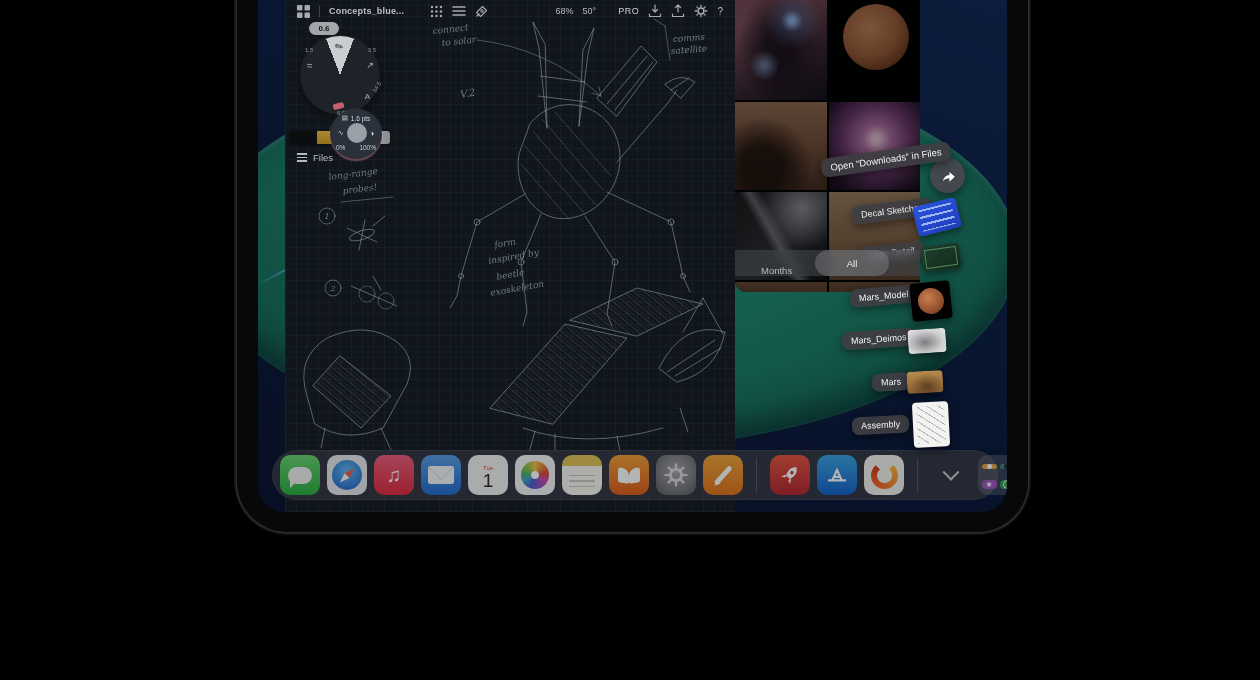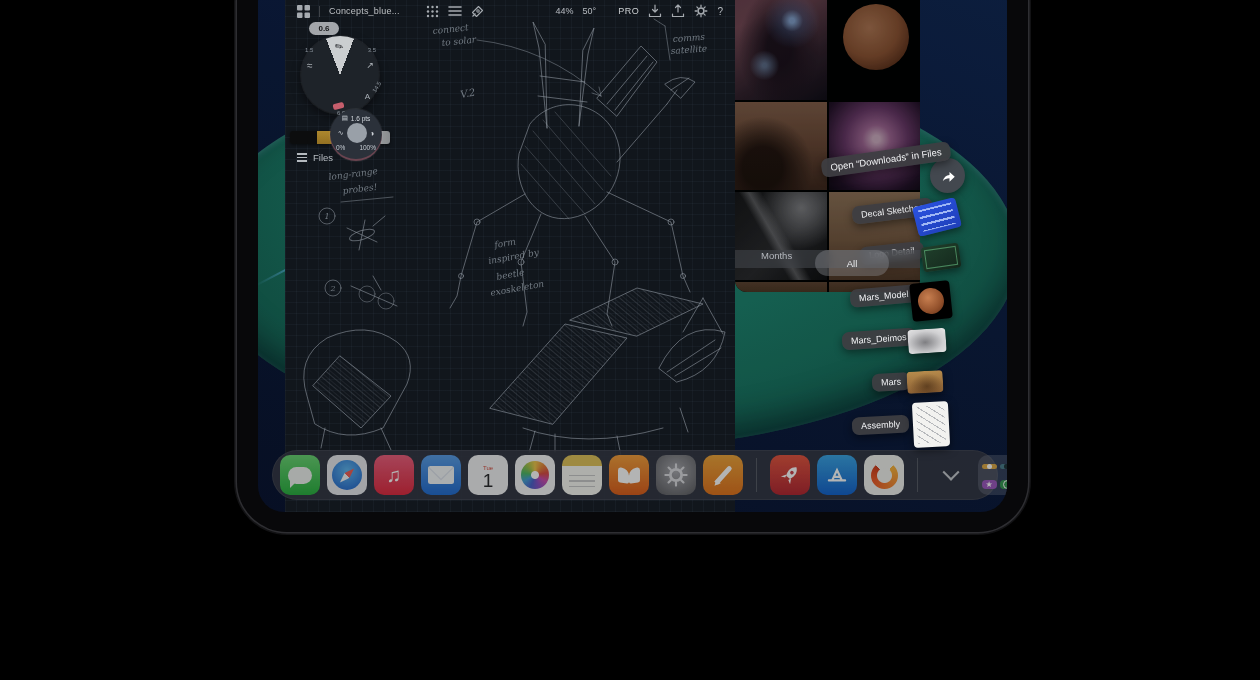--- a/index.html
+++ b/index.html
@@ -18,21 +18,21 @@
   
   .canvas{position:absolute;left:27px;top:0;width:450px;height:536px;background:
     repeating-linear-gradient(0deg,rgba(150,180,215,.05) 0 1px,transparent 1px 11px),
     repeating-linear-gradient(90deg,rgba(150,180,215,.05) 0 1px,transparent 1px 11px),
     #14181f;}
   .cbar-top{position:absolute;left:0;right:0;top:26px;height:18px;display:flex;align-items:center;
     padding:0 12px;gap:9px;color:#cfd4da;font-size:9px;}
   .cbar-top .sp{flex:1;}
   .tico{display:flex;align-items:center;opacity:.9;}
   .tsep{width:1px;height:11px;background:rgba(255,255,255,.22);}
-  .ttl{color:#d6d9dd;letter-spacing:.2px;}
+  .ttl{color:#d6d9dd;letter-spacing:.2px;font-weight:bold;}
   .pro{letter-spacing:.6px;color:#e4e7ea;}
   .pct,.rot{color:#cdd2d8;}
   .qm{font-size:10px;color:#cfd4da;}
   
   .wheel{position:absolute;left:16px;top:60px;width:78px;height:78px;border-radius:50%;
     background:#23272e;box-shadow:0 0 0 1px rgba(255,255,255,.07),0 4px 10px rgba(0,0,0,.5);}
   .wedge{position:absolute;inset:0;border-radius:50%;
     background:conic-gradient(from -21deg,#e8eaec 0 42deg,transparent 42deg);}
   .sizetab{position:absolute;left:39px;top:46px;transform:translateX(-50%);width:30px;height:13px;
     border-radius:7px;background:#a3a6aa;color:#17181a;font-size:8px;font-weight:bold;
@@ -81,22 +81,22 @@
     radial-gradient(ellipse at 30% 74%,rgba(28,14,9,.85) 0 22%,transparent 55%),
     linear-gradient(180deg,#9a6a4e 0%,#7c4f37 50%,#4a2c1e 100%);}
   .ph-neb2{background:
     radial-gradient(circle at 52% 42%,#ecc0da 0 5%,#bb6fab 20%,#7c3c7a 45%,#2a1230 80%,#120a18 100%);}
   .ph-voy{background:
     linear-gradient(60deg,transparent 38%,rgba(205,205,210,.4) 45%,transparent 54%),
     radial-gradient(circle at 72% 18%,rgba(225,225,230,.55),transparent 42%),
     linear-gradient(135deg,#1a1a1c 0%,#303034 55%,#101012 100%);}
   .ph-rover{background:linear-gradient(180deg,#a5805c 0%,#8a6444 55%,#5e3f29 100%);}
   .ph-part{background:linear-gradient(180deg,#6e4c34,#54381f);}
-  .segbar{position:absolute;left:0;right:0;top:274px;height:18px;background:rgba(68,70,76,.58);
-    backdrop-filter:blur(5px);display:flex;align-items:flex-start;z-index:2;}
+  .segbar{position:absolute;left:0;right:0;top:274px;height:26px;background:rgba(68,70,76,.58);
+    backdrop-filter:blur(5px);display:flex;align-items:flex-end;z-index:2;}
   .seg-months{margin-left:26px;font-size:9.5px;color:#b6b9bf;}
   .seg-all{position:absolute;left:80px;top:0;width:74px;height:26px;border-radius:13px;
     background:rgba(145,147,153,.38);display:flex;align-items:center;justify-content:center;
     font-size:9.5px;color:#e9eaed;}
   
   .scrim{position:absolute;inset:0;background:rgba(3,6,12,.12);pointer-events:none;}
   .badge{position:absolute;left:672px;top:182px;width:35px;height:35px;border-radius:50%;
     background:#43484f;box-shadow:0 3px 8px rgba(0,0,0,.5);display:flex;align-items:center;justify-content:center;}
   .pill{position:absolute;background:rgba(62,62,66,.94);color:#f1f2f4;font-size:9px;
     padding:4px 9px;border-radius:7px;white-space:nowrap;box-shadow:0 3px 8px rgba(0,0,0,.45);}
@@ -300,21 +300,21 @@
       <span class="tico">
         <svg class="lic" width="13" height="13" viewBox="0 0 13 13">
             <g stroke="#cfd4da" stroke-width="1.1" fill="none" stroke-linejoin="round">
               <path d="M7.5 1.5l4 4-6 6-4-4z"></path>
               <circle cx="7" cy="6" r="1.2"></circle>
               <path d="M1.5 11.5l3-3"></path>
             </g>
           </svg>
       </span>
       <span class="sp"></span>
-      <span class="pct">44%</span>
+      <span class="pct">68%</span>
       <span class="rot">50°</span>
       <span style="width:4px"></span>
       <span class="pro">PRO</span>
       <span class="tico">
         <svg class="lic" width="14" height="14" viewBox="0 0 14 14">
             <g stroke="#cfd4da" stroke-width="1.2" fill="none" stroke-linecap="round" stroke-linejoin="round">
               <path d="M7 1v7M7 8L4.5 5.5M7 8l2.5-2.5M1.5 10v2.5h11V10"></path>
             </g>
           </svg>
       </span>

